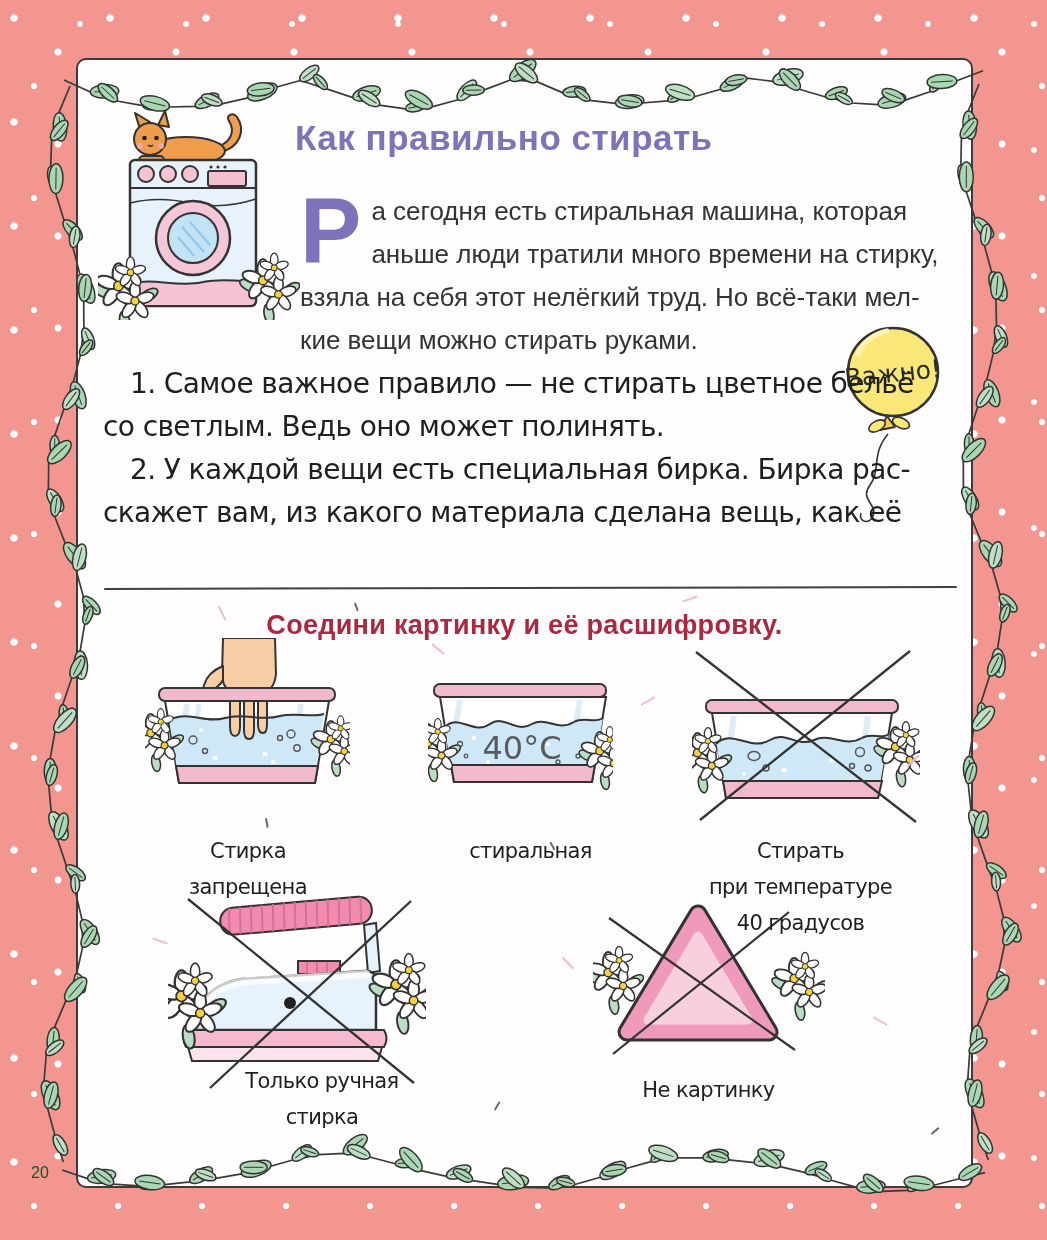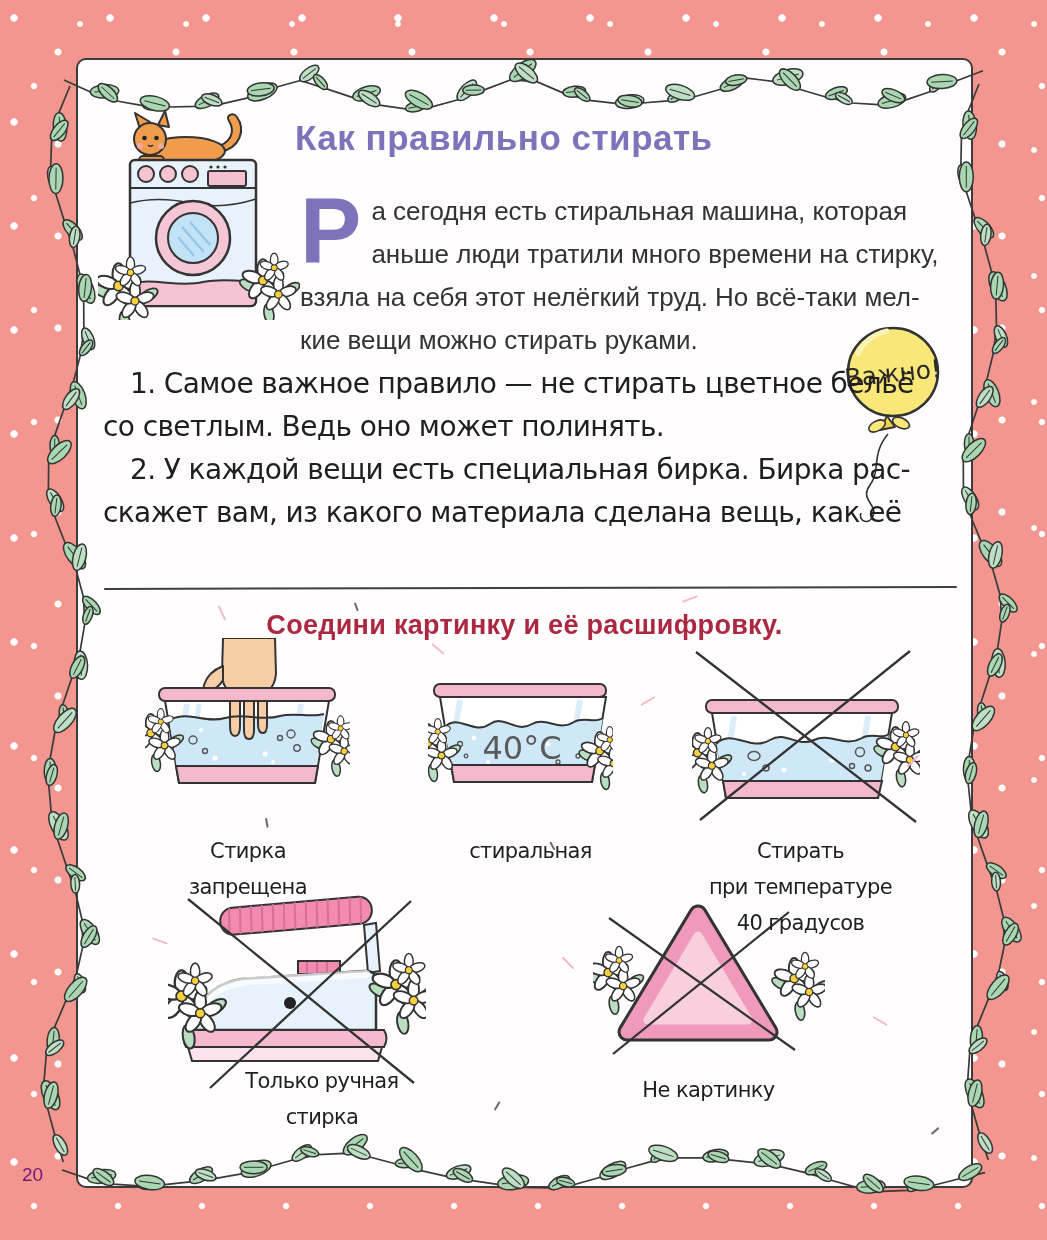--- a/index.html
+++ b/index.html
@@ -30,21 +30,21 @@
     float:left;font-size:92px;line-height:78px;height:84px;margin:2px 10px 0 0;
     font-weight:bold;color:#7d73bb;
   }
   .hand{font-family:"DejaVu Sans", sans-serif;letter-spacing:-0.6px;color:#1f1f1f;}
   .rules{left:103px;top:362px;width:775px;font-size:28px;line-height:43px;}
   .rule .line{height:43px;white-space:nowrap;}
   .rule .line:first-child{text-indent:27px;}
   .divider{left:104px;top:587px;width:853px;height:2.4px;background:#3f3f3f;border-radius:2px;transform:rotate(-0.12deg);}
   .ex-heading{left:78px;top:610px;width:893px;text-align:center;font-size:27px;font-weight:600;color:#ab2840;letter-spacing:0.3px;}
   .lbl{position:absolute;z-index:2;text-align:center;font-size:21px;line-height:36px;white-space:nowrap;}
-  .pagenum{left:22px;top:1164px;font-size:19px;color:#701a75;}
+  .pagenum{left:31px;top:1164px;font-size:16px;color:#14532d;}
   .scratch{position:absolute;width:16px;height:2px;border-radius:2px;z-index:2;}
   .scratch.pink{background:#f5b9c3;}
   .scratch.dark{background:#6a6a6a;height:1.6px;}
   svg text{font-family:"DejaVu Sans", sans-serif;}
 </style>
 </head>
 <body>
 
 <svg width="0" height="0" style="position:absolute" aria-hidden="true">
   <defs>

